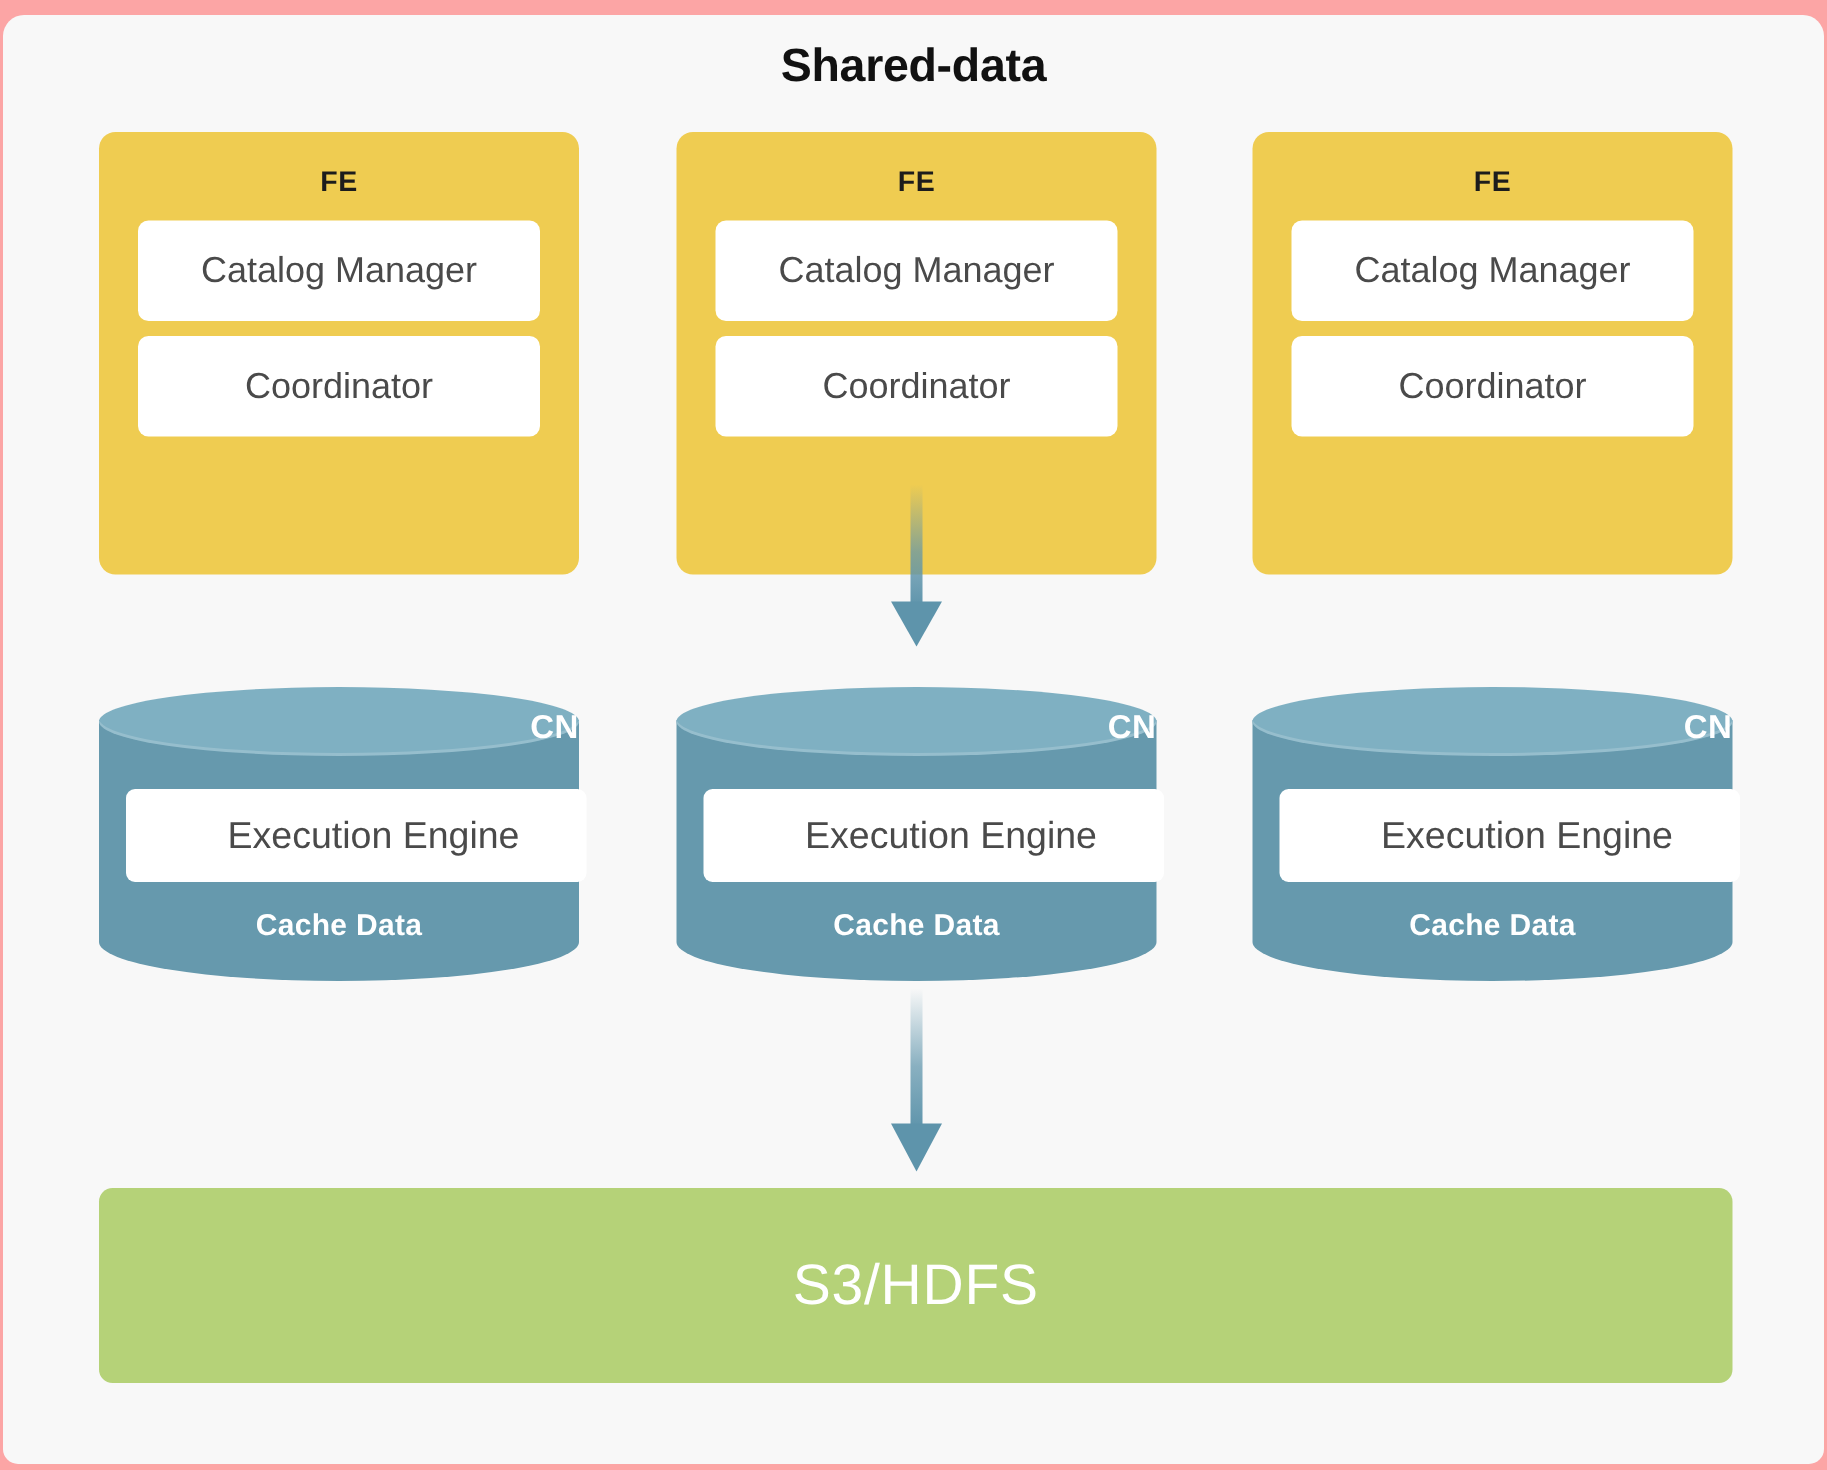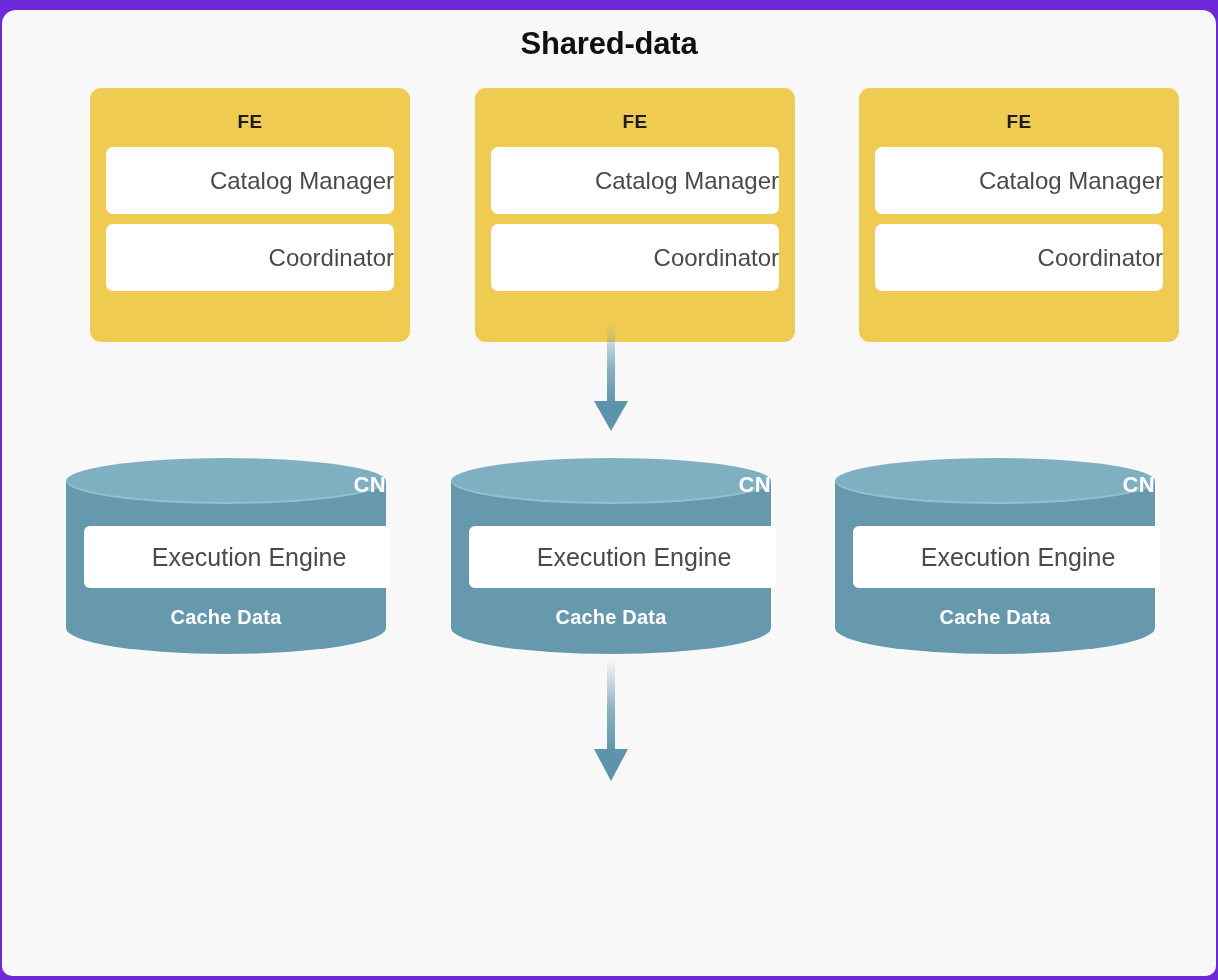--- a/index.html
+++ b/index.html
@@ -12,21 +12,21 @@
     height: 980px;
     font-family: "Liberation Sans", sans-serif;
     overflow: hidden;
   }
 
   
   #frame {
     position: relative;
     width: 1218px;
     height: 980px;
-    background: #6d28d9;
+    background: #fca5a5;
     box-sizing: border-box;
   }
   #card {
     position: absolute;
     left: 2px;
     top: 10px;
     width: 1214px;
     height: 966px;
     background: #F8F8F8;
     border-radius: 14px 14px 10px 10px;
@@ -49,43 +49,42 @@
 
   
   .col { position: absolute; width: 320px; }
   .c0 { left: 64px; }
   .c1 { left: 449px; }
   .c2 { left: 833px; }
 
   
   .fe-box {
     top: 78px;
-    height: 254px;
+    height: 295px;
     background: #EFCC51;
     border-radius: 11px;
     box-sizing: border-box;
-    padding: 0 16px;
-    margin-left: 24px;
+    padding: 0 26px;
   }
   .fe-title {
     text-align: center;
     font-size: 19px;
     font-weight: bold;
     color: #1C1C1C;
     line-height: 1;
     padding-top: 24px;
     padding-bottom: 16px;
     letter-spacing: 0.3px;
   }
   .fe-sub {
     background: #FFFFFF;
     border-radius: 7px;
     height: 67px;
     line-height: 67px;
-    text-align: right;
+    text-align: center;
     font-size: 24px;
     color: #4A4A4A;
     margin-bottom: 10px;
   }
 
   
   .cn-cyl {
     top: 448px;
     height: 196px;
   }
@@ -243,15 +242,16 @@
             <stop offset="0%" stop-color="#5E94AB" stop-opacity="0"></stop>
             <stop offset="55%" stop-color="#5E94AB" stop-opacity="0.72"></stop>
             <stop offset="100%" stop-color="#5E94AB" stop-opacity="1"></stop>
           </linearGradient>
         </defs>
         <rect x="19" y="0" width="8" height="94" fill="url(#agrad2)"></rect>
         <polygon points="23,122 6,90 40,90" fill="#5E94AB"></polygon>
       </svg>
     </div>
 
+    <div id="storage-bar">S3/HDFS</div>
 
   </div>
 </div>
 
 </body></html>

